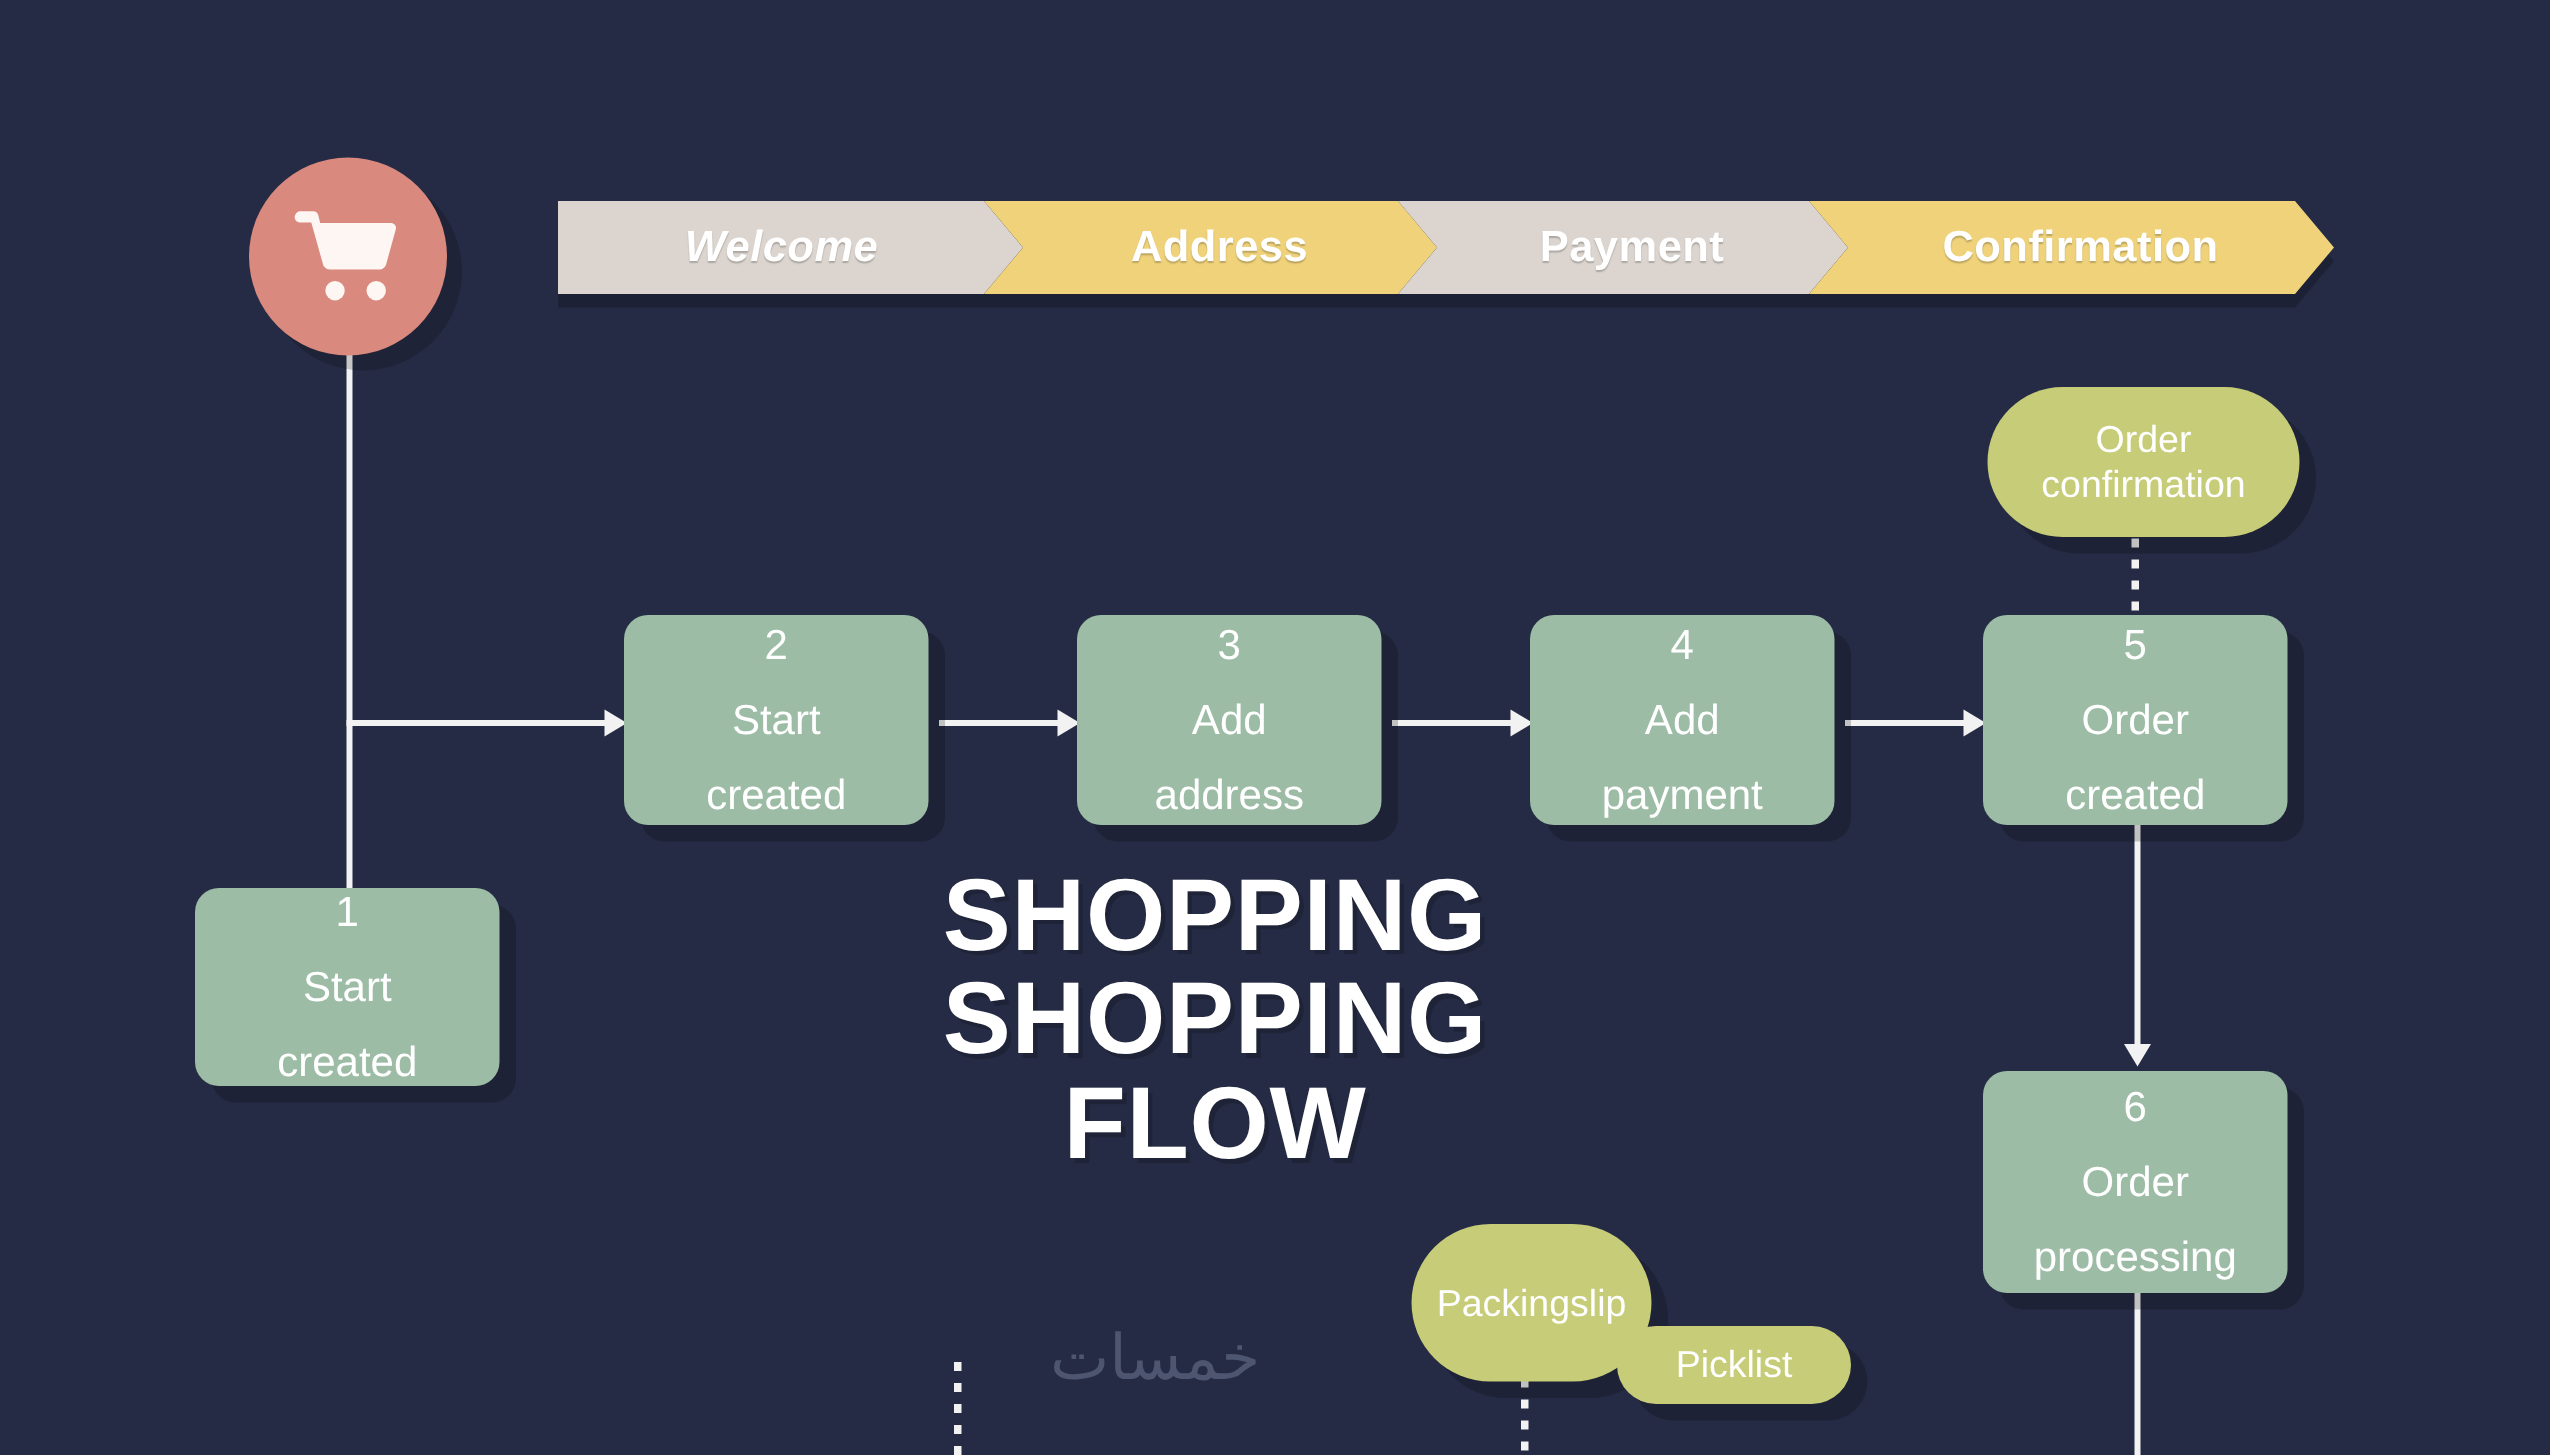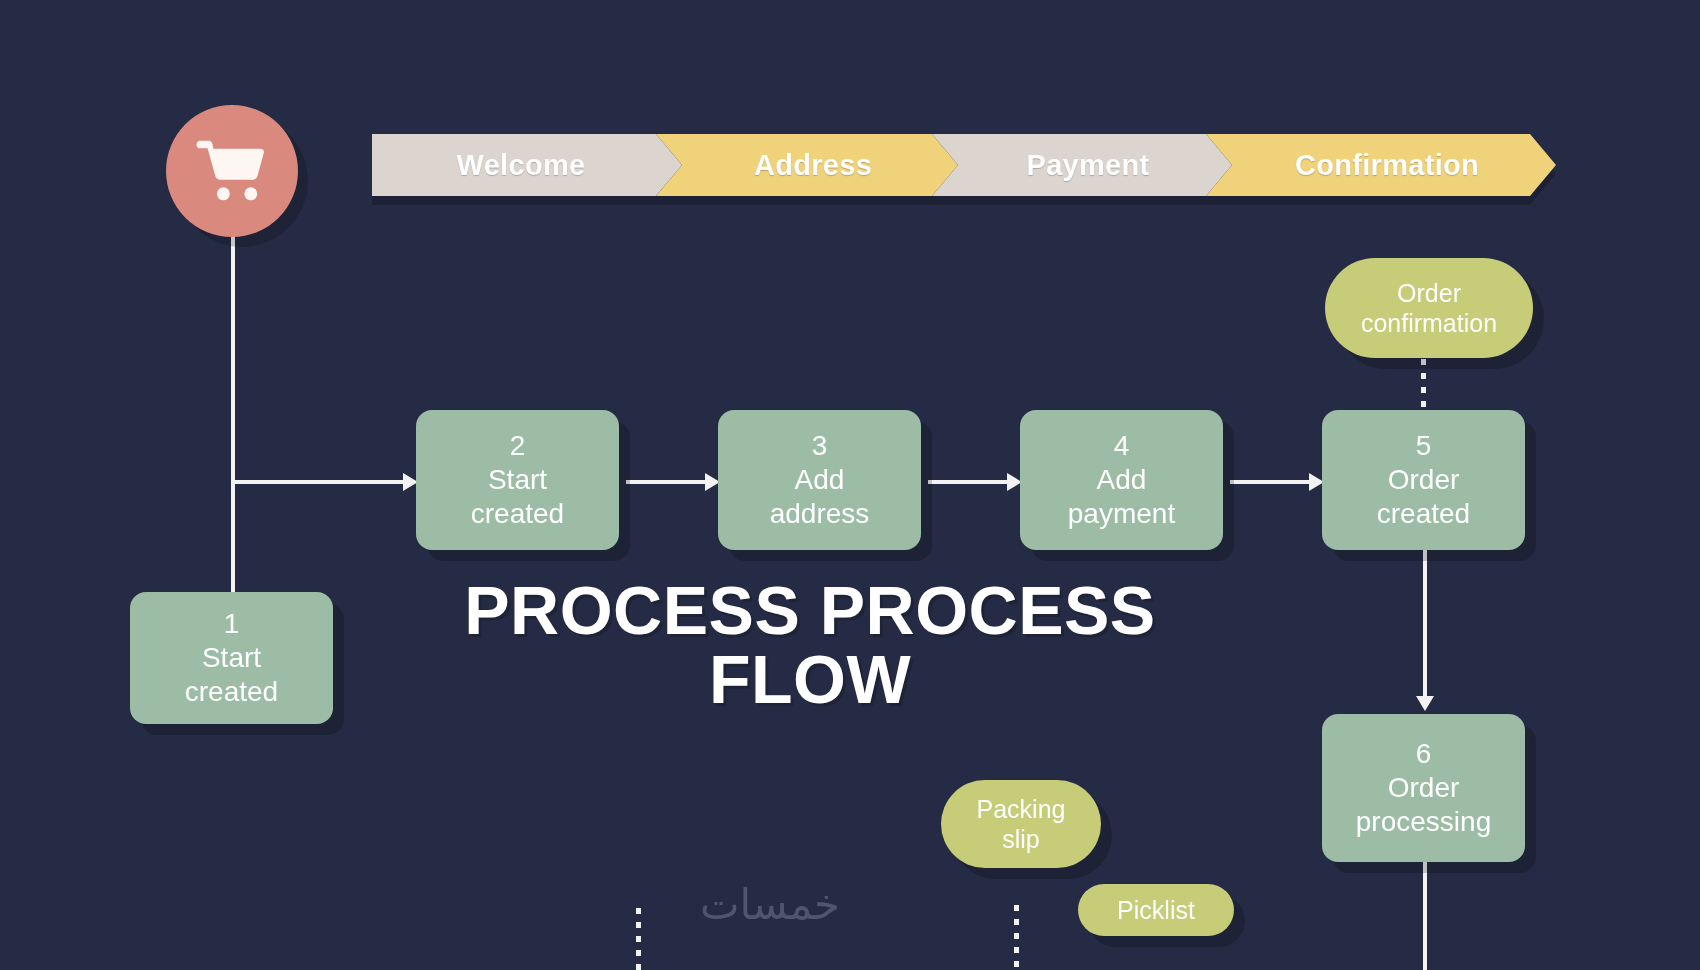--- a/index.html
+++ b/index.html
@@ -59,21 +59,21 @@
     color: #ffffff;
     font-size: 29px;
     font-weight: bold;
     letter-spacing: 0.3px;
     font-family: "Liberation Sans", sans-serif;
     position: relative;
     padding-left: 28px;
     padding-right: 16px;
     text-shadow: 0 1px 1px rgba(0,0,0,0.22);
   }
-  .crumb:first-child { padding-left: 4px; }
+  .crumb:first-child { padding-left: 4px; font-style: italic; }
   .crumb.c-beige { background: #dcd5cf; }
   .crumb.c-yellow { background: #efd27a; }
 
   
   .crumb {
     clip-path: polygon(0 0, calc(100% - 26px) 0, 100% 50%, calc(100% - 26px) 100%, 0 100%, 26px 50%);
     margin-left: -26px;
   }
   .crumb:first-child {
     clip-path: polygon(0 0, calc(100% - 26px) 0, 100% 50%, calc(100% - 26px) 100%, 0 100%);
@@ -123,21 +123,21 @@
     justify-content: center;
     color: #ffffff;
     font-family: "Liberation Sans", sans-serif;
     font-size: 28px;
     line-height: 1.22;
     text-align: center;
     z-index: 5;
     padding: 6px 10px;
   }
   .pbox .pnum { display: block; }
-  .pbox .plabel { display: block; }
+  .pbox .plabel { display: block; margin-top: 16px; }
 
   
   .pill {
     position: absolute;
     background: #c6cc77;
     border-radius: 999px;
     box-shadow: 11px 11px 0 rgba(0,0,0,0.20);
     display: flex;
     align-items: center;
     justify-content: center;
@@ -260,29 +260,29 @@
     <span class="plabel">Order</span>
     <span class="plabel">processing</span>
   </div>
 
   <div class="pill" style="left:1325px; top:258px; width:208px; height:100px; flex-direction:column;">
     <span>Order</span>
     <span>confirmation</span>
   </div>
 
 
-  <div class="pill" style="left:941px; top:780px; width:160px; height:88px; flex-direction:column;">
+  <div class="pill" style="left:941px; top:816px; width:160px; height:105px; ">
     <span>Packing</span>
     <span>slip</span>
   </div>
 
   <div class="pill" style="left:1078px; top:884px; width:156px; height:52px;">
     <span>Picklist</span>
   </div>
 
   <div class="title">
-    <div>PROCESS PROCESS</div>
+    <div>SHOPPING SHOPPING</div>
     <div>FLOW</div>
   </div>
 
   <div class="watermark">خمسات</div>
 
 </div>
 
 </body></html>

